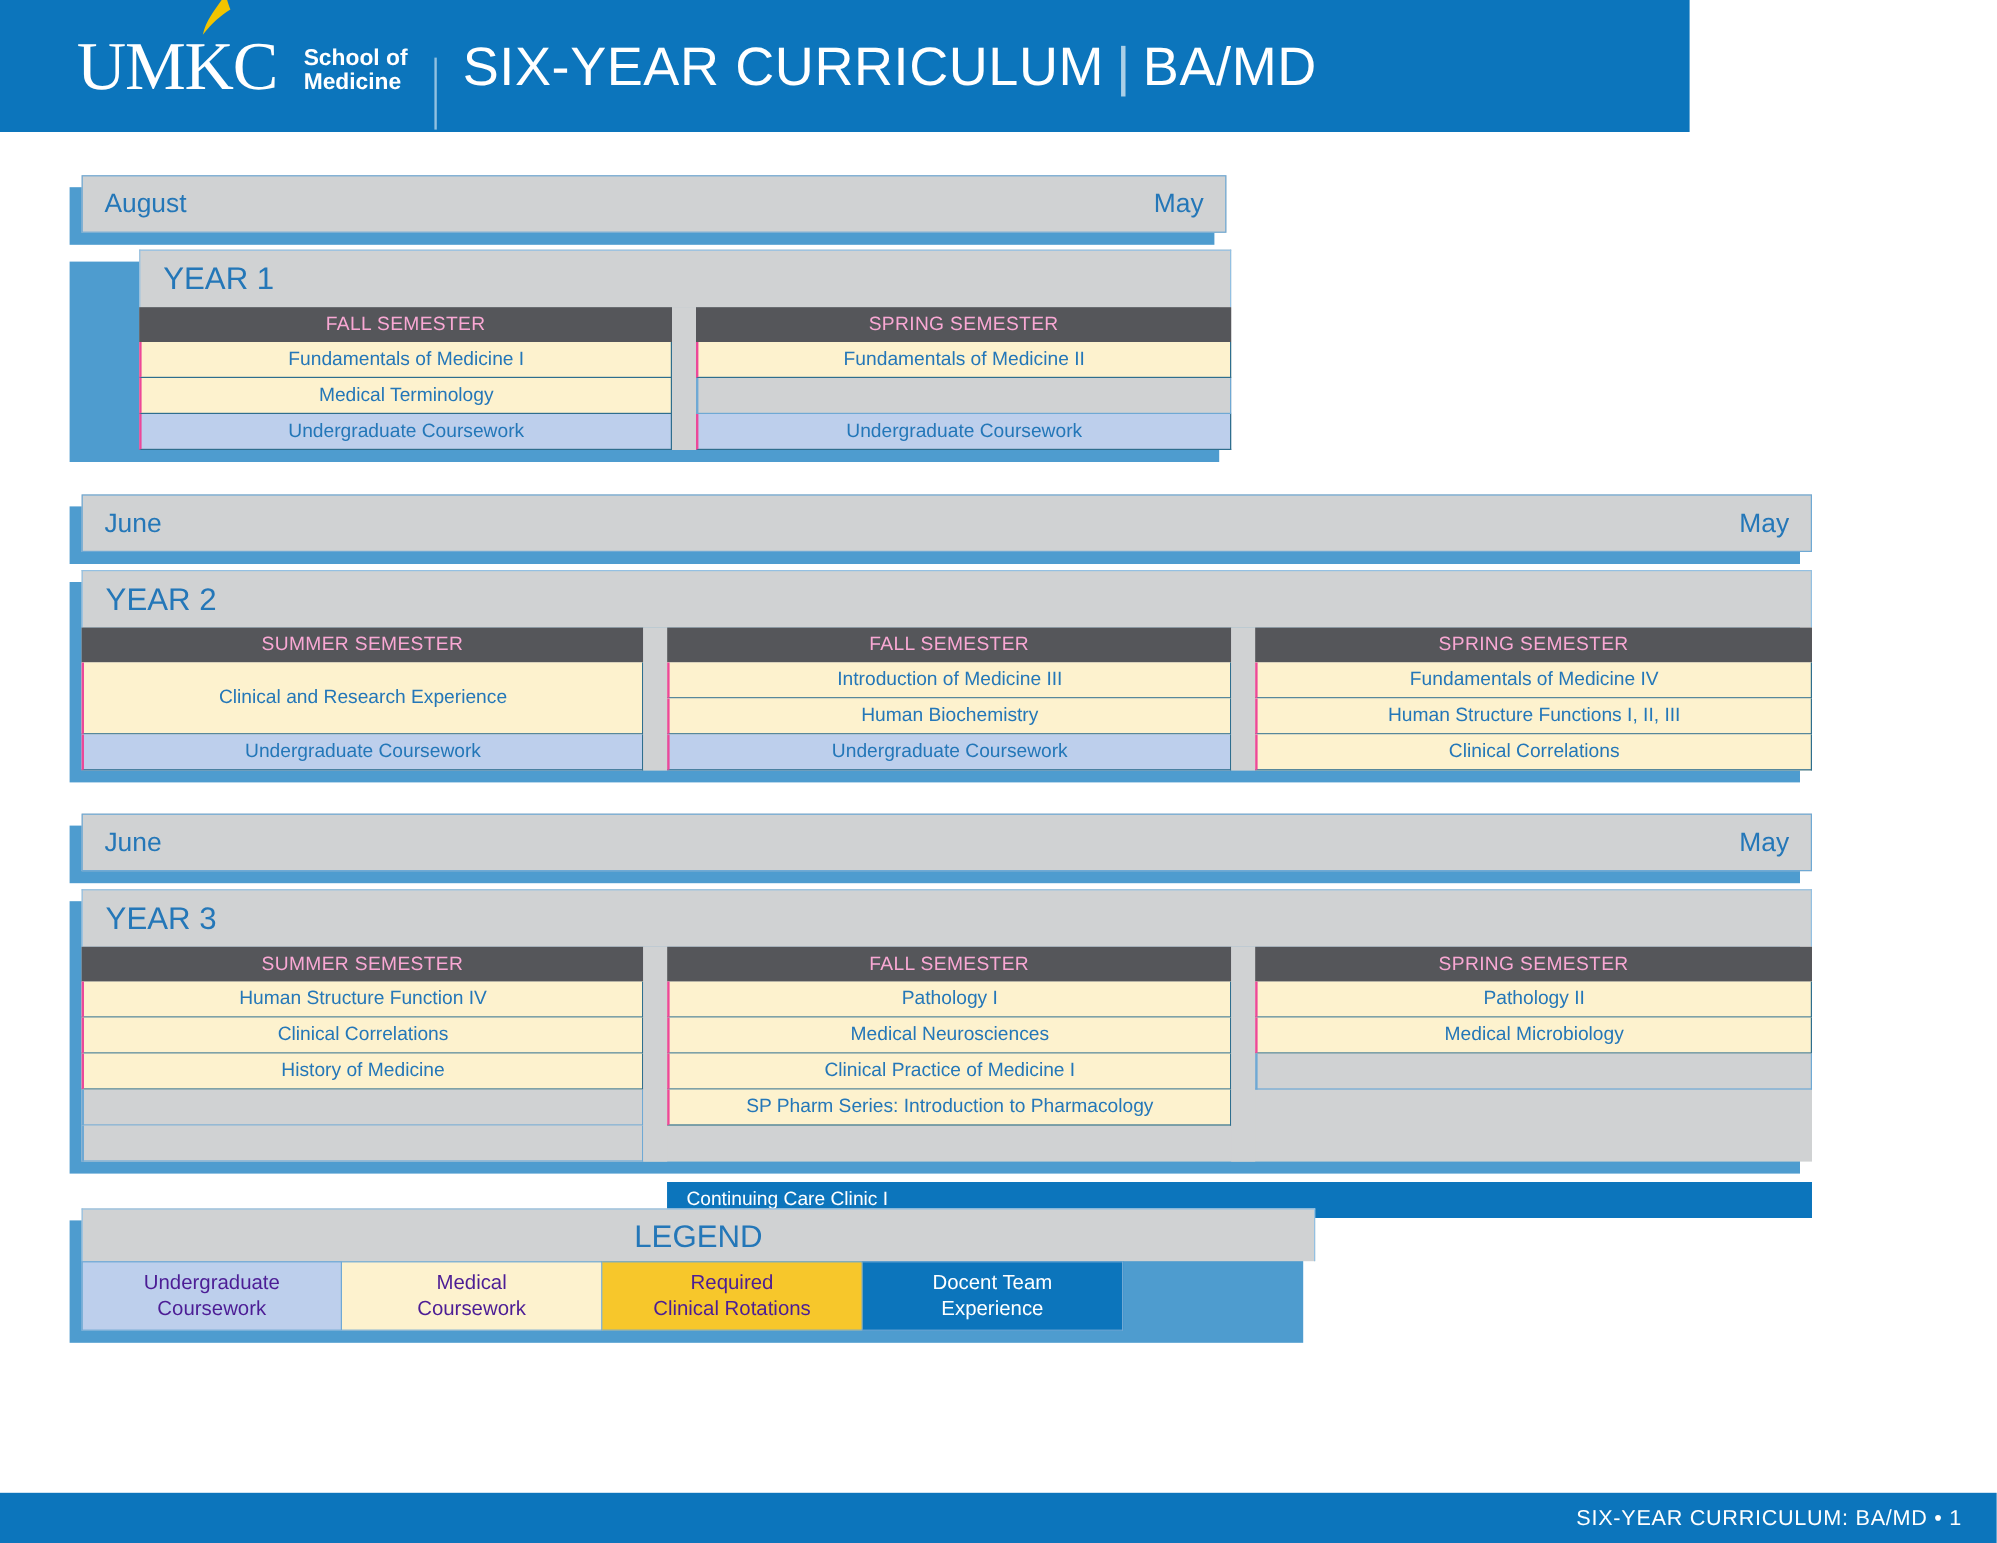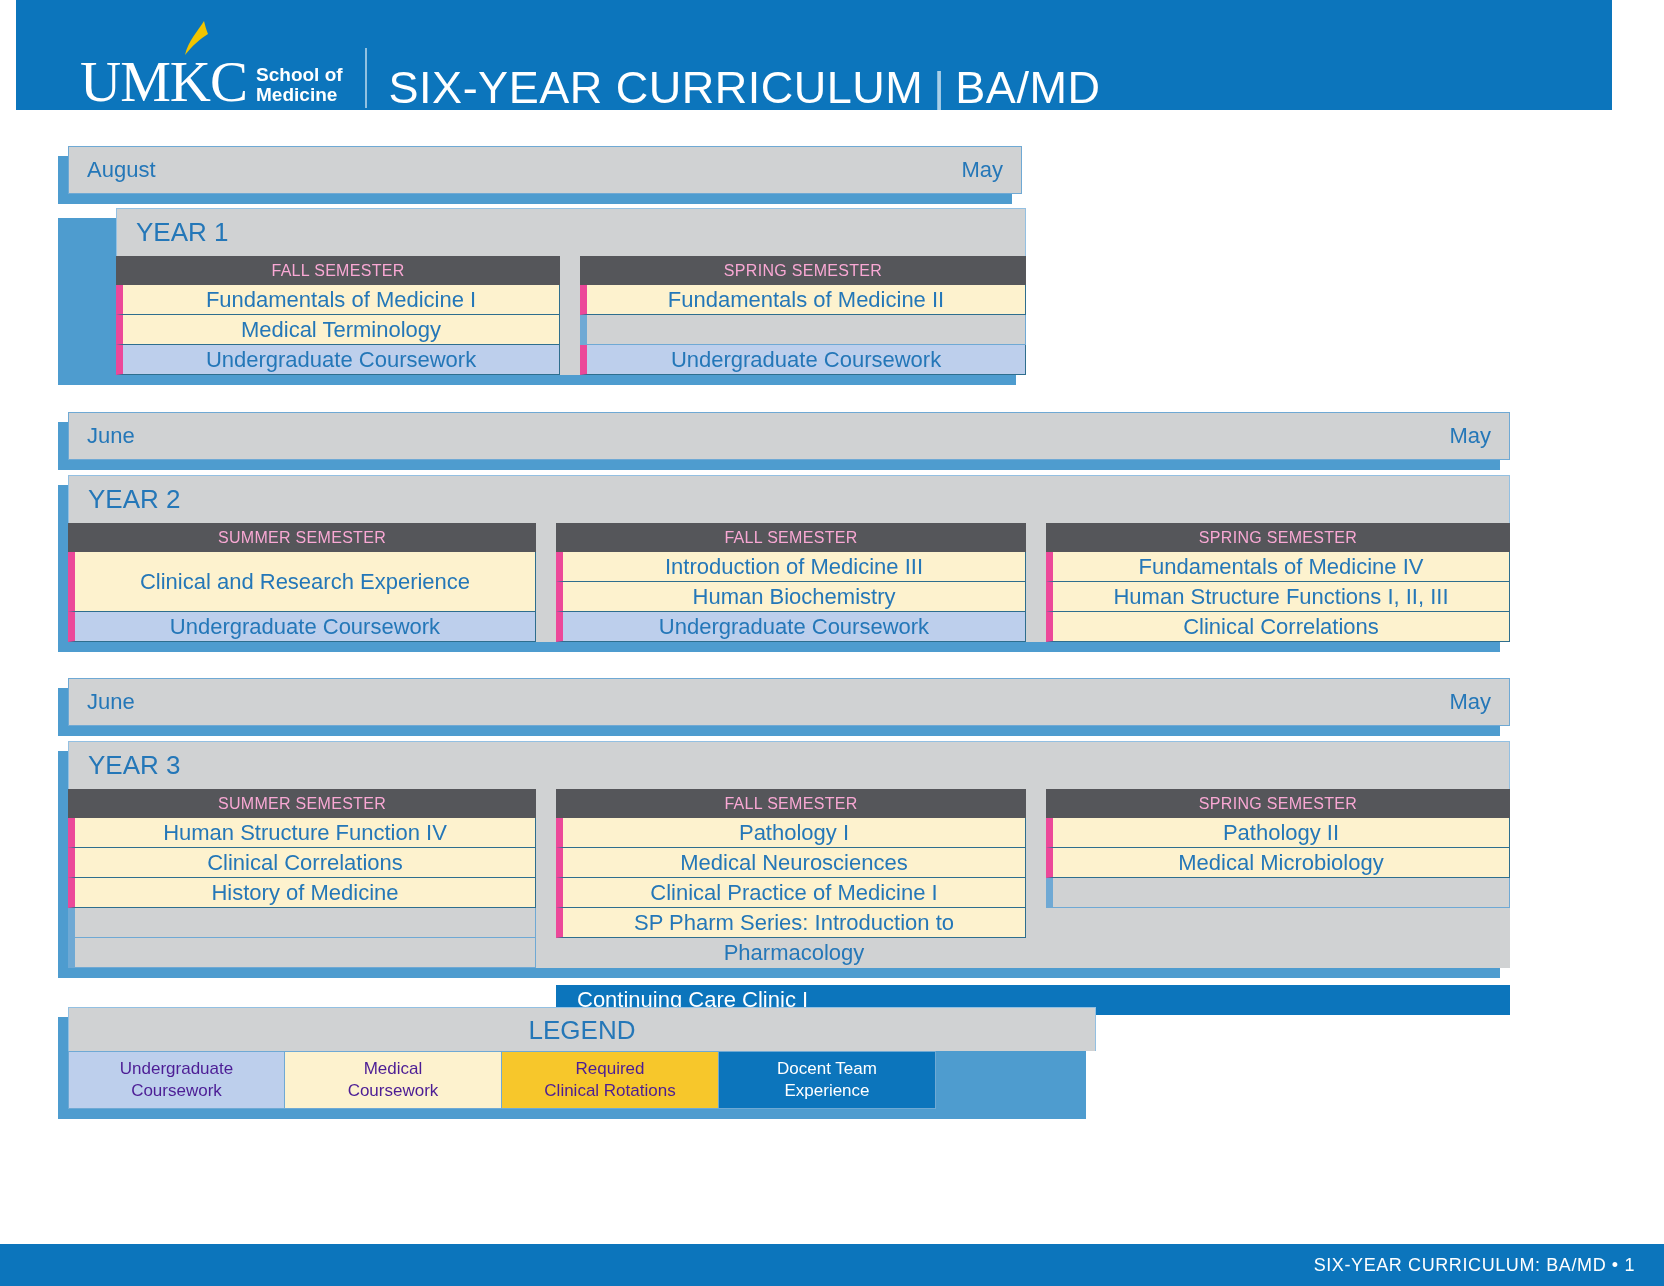--- a/index.html
+++ b/index.html
@@ -6,32 +6,32 @@
   html, body {
     width: 1664px; height: 1286px;
     background: #ffffff;
     font-family: "Liberation Sans", sans-serif;
     overflow: hidden;
   }
   .page { position: relative; width: 1664px; height: 1286px; background:#fff; }
 
   
   .header {
-    position: absolute; left:16px; top:0; width:1596px; height:110px;
+    position: absolute; left:0; top:0; width:1408px; height:110px;
     background:#0C75BC;
-    display:flex; align-items:flex-end;
+    display:flex; align-items:center;
   }
   .logo-wrap { display:flex; align-items:flex-end; margin-left:64px; position:relative; }
   .logo-umkc {
     color:#fff; font-size:57px; font-weight:400; letter-spacing:-1px;
     font-family:"Liberation Serif", serif; line-height:1;
   }
   .logo-sub {
     color:#fff; font-size:19px; line-height:20px; font-weight:700;
-    margin-left:9px; margin-bottom:5px;
+    margin-left:22px; margin-bottom:5px;
   }
   .flame {
     position:absolute; left:104px; top:-32px; width:26px; height:40px;
   }
   .hdr-div {
     width:2px; height:60px; background:rgba(255,255,255,.55);
     margin:0 22px 2px 22px; align-self:flex-end;
   }
   .hdr-title {
     color:#fff; font-size:45px; font-weight:400; letter-spacing:0.5px;
@@ -67,22 +67,22 @@
   .gap { width:20px; background:#D0D2D3; flex:0 0 20px; }
   .col { display:flex; flex-direction:column; }
 
   .semhead {
     background:#55565A; color:#f9a8d4; font-size:16px;
     text-align:center; height:29px; line-height:29px;
     letter-spacing:.3px;
   }
   .cell {
     height:30px; line-height:30px; text-align:center;
-    font-size:22px; color:#2477B8;
-    border-left:7px solid #ec4899; border-right:1px solid #2E6E8E;
+    font-size:16px; color:#2477B8;
+    border-left:2px solid #ec4899; border-right:1px solid #2E6E8E;
     border-bottom:1px solid #2E6E8E;
   }
   .cell.med   { background:#FDF2CE; }
   .cell.ugrad { background:#BDCFEC; }
   .cell.empty { background:#D0D2D3; border-left-color:#6FA9D4; border-right-color:#6FA9D4; border-bottom-color:#6FA9D4; color:transparent; }
   .cell.tall  { height:60px; line-height:60px; }
   .cell.docent {
     background:#0C75BC; color:#ffffff; text-align:left; padding-left:14px;
     border-color:#0C75BC;
   }

